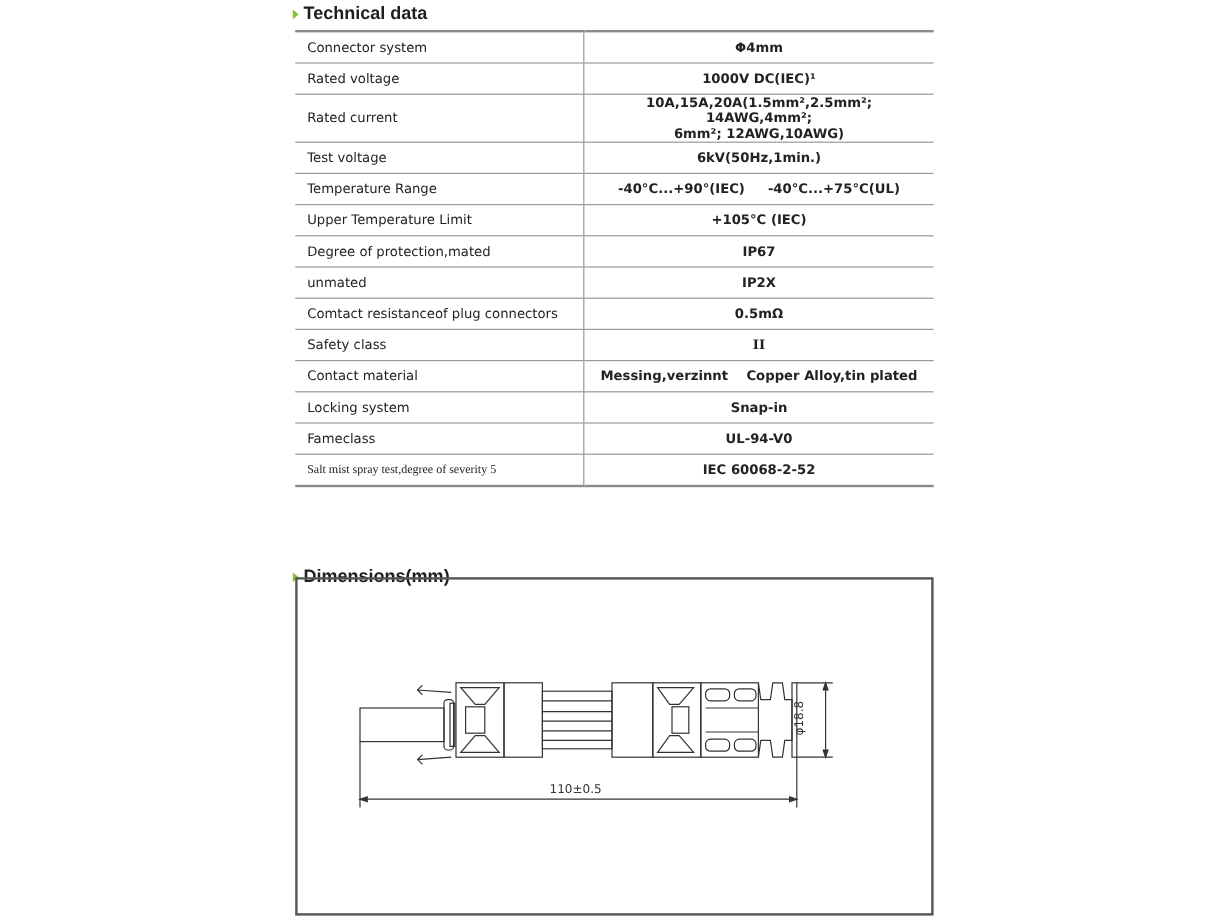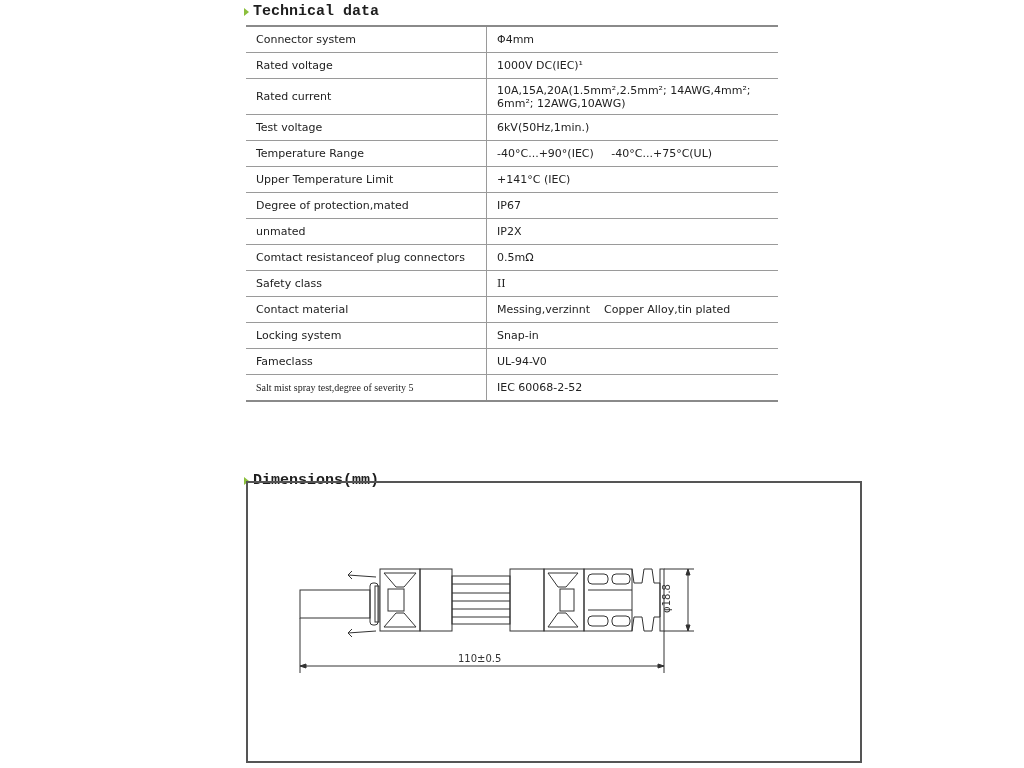--- a/index.html
+++ b/index.html
@@ -1,29 +1,29 @@
 <!DOCTYPE html>
 <html><head>
 <meta charset="utf-8">
 <style>
   html,body{margin:0;padding:0;background:#fff;}
   body{width:1024px;height:768px;position:relative;overflow:hidden;font-family:"Liberation Sans",sans-serif;color:#222;}
-  .heading{position:absolute;left:244px;font-family:Liberation Mono, monospace;font-weight:bold;font-size:15px;color:#1e1e1e;display:flex;align-items:center;}
+  .heading{position:absolute;left:244px;font-family:Liberation Sans, sans-serif;font-weight:bold;font-size:15px;color:#1e1e1e;display:flex;align-items:center;}
   .heading .arrow{width:0;height:0;border-left:5px solid #8bbf3c;border-top:4px solid transparent;border-bottom:4px solid transparent;margin-right:4px;}
   #tech-title{top:3px;}
   #dim-title{top:472px;text-align:right;}
   table.spec{position:absolute;left:246px;top:25px;width:532px;border-collapse:collapse;font-family:"DejaVu Sans",sans-serif;font-size:11px;}
   table.spec td{border-top:1px solid #9a9a9a;border-bottom:1px solid #9a9a9a;padding:0 10px;height:25px;}
   table.spec tr:first-child td{border-top:2px solid #8a8a8a;}
   table.spec tr:last-child td{border-bottom:2px solid #8a8a8a;}
   table.spec td.label{width:220px;text-align:left;border-right:1px solid #9a9a9a;}
-  table.spec td.value{}
+  table.spec td.value{text-align:center;font-weight:bold;}
   table.spec tr.tall td{height:35px;}
   .small{font-size:10px;font-family:Liberation Serif, serif;}
-  .dimbox{position:absolute;left:246px;top:481px;width:616px;height:282px;border:2px solid #555;box-sizing:border-box;}
+  .dimbox{position:absolute;left:246px;top:481px;width:532px;height:282px;border:2px solid #555;box-sizing:border-box;}
   .drawing{position:absolute;left:0;top:0;}
 </style>
 </head>
 <body>
 
 <div class="heading" id="tech-title">
   <span class="arrow"></span>
   <span>Technical data</span>
 </div>
 
@@ -47,21 +47,21 @@
   <tr>
         <td class="label">Test voltage</td>
         <td class="value">6kV(50Hz,1min.)</td>
       </tr>
   <tr>
         <td class="label">Temperature Range</td>
         <td class="value" style="white-space:pre">-40°C...+90°(IEC)     -40°C...+75°C(UL)</td>
       </tr>
   <tr>
         <td class="label">Upper Temperature Limit</td>
-        <td class="value">+141°C (IEC)</td>
+        <td class="value">+105°C (IEC)</td>
       </tr>
   <tr>
         <td class="label">Degree of protection,mated</td>
         <td class="value">IP67</td>
       </tr>
   <tr>
         <td class="label">unmated</td>
         <td class="value">IP2X</td>
       </tr>
   <tr>

